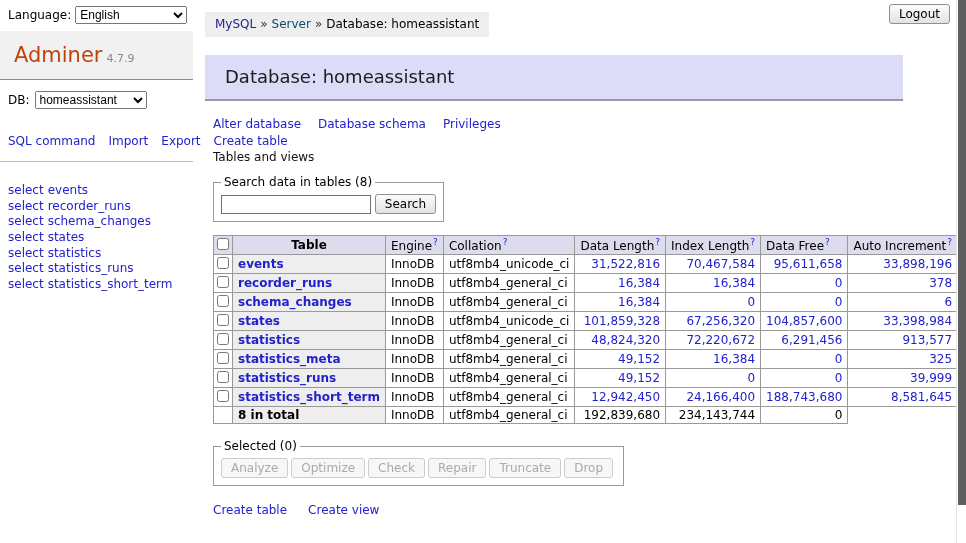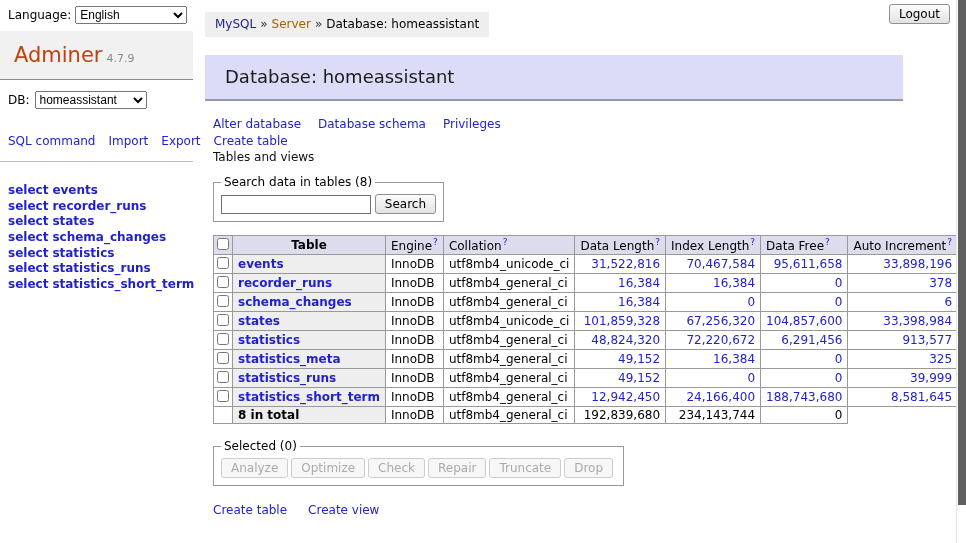--- a/index.html
+++ b/index.html
@@ -21,29 +21,29 @@
     padding:12px 0 12px 14px; margin-top:2px;
   }
   .logo .brand { font-size:21px; color:#c2410c; }
   .logo .version { font-size:11px; color:#8a8a8a; margin-left:4px; }
   .db-row { padding:11px 0 4px 8px; }
   .db-row label { margin-right:5px; }
   .db-row select { width:112px; font-size:12px; }
   .menu-actions { padding:8px 8px 12px 8px; border-bottom:1px solid #bbb; line-height:1.35; }
   .menu-actions a { margin-right:13px; white-space:nowrap; }
   .table-links { padding:9px 0 0 8px; }
-  .table-links p { margin:0 0 1px 0; line-height:1.22; white-space:nowrap;font-weight:bold; }
+  .table-links p { margin:0 0 1px 0; line-height:1.22; white-space:nowrap; }
   .table-links a { margin-right:4px; }
 
   
   #main { position:absolute; left:205px; top:0; width:700px; }
   .breadcrumb { display:inline-block; background:#eee; padding:5px 10px 6px 10px; }
   .breadcrumb .sep { color:#333; margin:0 4px; }
   .breadcrumb .root { color:#23238c; }
-  .breadcrumb .srv { color:#a16207;text-align:right; }
+  .breadcrumb .srv { color:#0c4a6e;text-align:right; }
   .logout-wrap { position:absolute; top:4px; right:16px; }
   button.btn {
     font-family:inherit; font-size:12px; color:#000;
     background:linear-gradient(#fcfcfc,#e2e2e2);
     border:1px solid #8f8f8f; border-radius:3px; padding:2px 9px; cursor:pointer;
   }
   button.btn:disabled {
     color:#aaa; background:#f7f7f7; border-color:#ccc; cursor:default;
   }
   h2.pagetitle {
@@ -108,22 +108,22 @@
   </div>
   <div class="db-row">
     <label>DB:</label><select><option>homeassistant</option></select>
   </div>
   <p class="menu-actions">
     <a>SQL command</a><a>Import</a><a>Export</a><a>Create table</a>
   </p>
   <div class="table-links" id="sidebar-tables">
       <p><a>select</a><a>events</a></p>
       <p><a>select</a><a>recorder_runs</a></p>
+      <p><a>select</a><a>schema_changes</a></p>
       <p><a>select</a><a>states</a></p>
-      <p><a>select</a><a>schema_changes</a></p>
       <p><a>select</a><a>statistics</a></p>
       <p><a>select</a><a>statistics_runs</a></p>
       <p><a>select</a><a>statistics_short_term</a></p>
     </div>
 </div>
 
 <div id="main">
   <p class="breadcrumb"><a class="root">MySQL</a><span class="sep">»</span><a class="srv">Server</a><span class="sep">»</span><span>Database: homeassistant</span></p>
 
   <h2 class="pagetitle">Database: homeassistant</h2>

